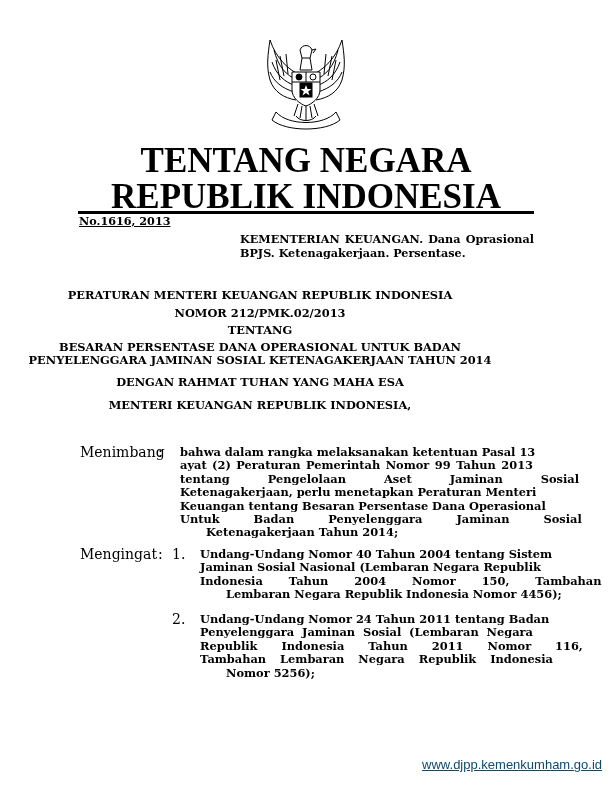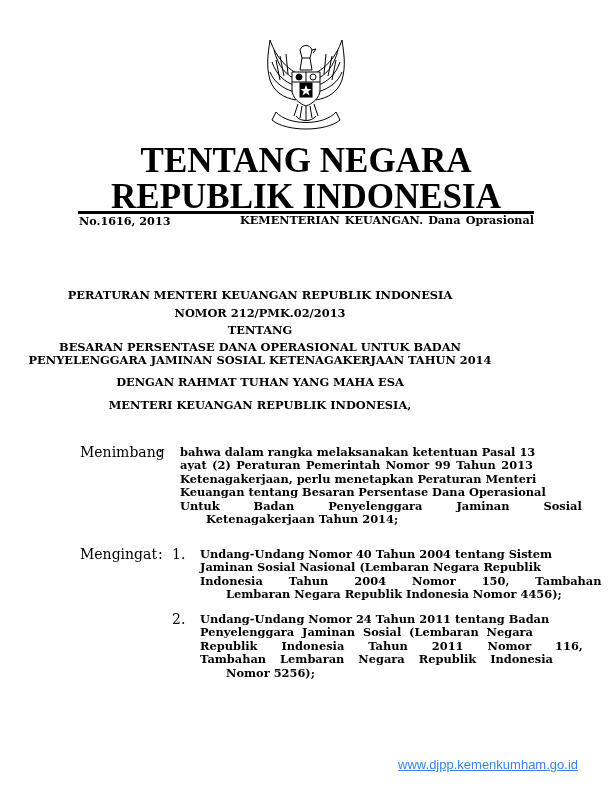--- a/index.html
+++ b/index.html
@@ -2,30 +2,30 @@
 <html><head>
 <meta charset="utf-8">
 <style>
   html, body { margin:0; padding:0; background:#ffffff; }
   body { width:612px; height:792px; position:relative; overflow:hidden; color:#000; }
   .emblem { position:absolute; left:258px; top:36px; width:96px; height:98px; }
   .masthead { position:absolute; left:0; width:612px; text-align:center; font-weight:bold; font-family:"Liberation Serif", serif; color:#000; }
   .mh1 { top:143px; font-size:35px; line-height:36px; }
   .mh2 { top:179px; font-size:35px; line-height:36px; }
   .rule { position:absolute; left:78px; width:456px; top:211px; height:3px; background:#000; }
-  .meta-no { position:absolute; left:79px; top:215px; font-size:11.2px; font-weight:bold; font-family:"DejaVu Serif", serif; line-height:13px; }
-  .meta-topic { position:absolute; left:240px; top:214px; width:294px; font-size:11.2px; font-weight:bold; font-family:"DejaVu Serif", serif; line-height:13.5px; text-align:justify; }
+  .meta-no { position:absolute; left:79px; top:215px; font-size:11.2px; font-weight:bold; font-family:"DejaVu Serif", serif; line-height:13px;text-decoration:underline; }
+  .meta-topic { position:absolute; left:240px; top:233px; width:294px; font-size:11.2px; font-weight:bold; font-family:"DejaVu Serif", serif; line-height:13.5px; text-align:justify; }
   .meta-topic div { text-align:justify; text-align-last:justify; }
   .meta-topic div.last { text-align-last:left; }
   .ctr { position:absolute; left:0; width:520px; text-align:center; font-size:11.4px; font-weight:bold; font-family:"DejaVu Serif", serif; line-height:13px; }
   .label { position:absolute; font-size:14px; font-weight:normal; font-family:"DejaVu Serif", serif; line-height:13px; }
   .para { position:absolute; font-size:11.4px; font-weight:bold; font-family:"DejaVu Serif", serif; line-height:13.4px; }
   .para .ln { display:block; white-space:nowrap; text-align:justify; text-align-last:justify; }
   .para .ln.last { text-align-last:left;margin-left:26px; }
-  .footer { position:absolute; right:34px; top:757px; font-family:"Liberation Sans", sans-serif; font-size:13px; color:#3b82f6; text-decoration:underline; }
+  .footer { position:absolute; right:10px; top:757px; font-family:"Liberation Sans", sans-serif; font-size:13px; color:#0c4a6e; text-decoration:underline; }
 </style>
 </head>
 <body>
 
 <div class="emblem">
   <svg width="96" height="98" viewBox="0 0 96 98">
     <g fill="none" stroke="#000" stroke-width="1">
 
       <path d="M44 40 C30 34 18 22 12 4 C10 18 8 30 12 44 C16 56 26 62 38 64"></path>
       <path d="M40 44 C28 40 20 30 16 14"></path>
@@ -61,35 +61,37 @@
   </svg>
 </div>
 
 <div class="masthead mh1">TENTANG NEGARA</div>
 <div class="masthead mh2">REPUBLIK INDONESIA</div>
 <div class="rule"></div>
 
 <div class="meta-no">No.1616, 2013</div>
 <div class="meta-topic">
   <div>KEMENTERIAN KEUANGAN. Dana Oprasional</div>
+  <div class="last">BPJS. Ketenagakerjaan. Persentase.</div>
 </div>
 
 <div class="ctr" style="top:289px">PERATURAN MENTERI KEUANGAN REPUBLIK INDONESIA</div>
 <div class="ctr" style="top:307px">NOMOR 212/PMK.02/2013</div>
 <div class="ctr" style="top:324px">TENTANG</div>
 <div class="ctr" style="top:341px">BESARAN PERSENTASE DANA OPERASIONAL UNTUK BADAN</div>
 <div class="ctr" style="top:354px">PENYELENGGARA JAMINAN SOSIAL KETENAGAKERJAAN TAHUN 2014</div>
 <div class="ctr" style="top:376px">DENGAN RAHMAT TUHAN YANG MAHA ESA</div>
 <div class="ctr" style="top:399px">MENTERI KEUANGAN REPUBLIK INDONESIA,</div>
 
 <div class="label" style="left:80px; top:446px">Menimbang</div>
 <div class="label" style="left:158px; top:446px">:</div>
 <div class="para" style="left:180px; top:446px; width:353px">
   <span class="ln">bahwa dalam rangka melaksanakan ketentuan Pasal 13</span>
   <span class="ln">ayat (2) Peraturan Pemerintah Nomor 99 Tahun 2013</span>
+  <span class="ln" style="word-spacing:34px">tentang Pengelolaan Aset Jaminan Sosial</span>
   <span class="ln">Ketenagakerjaan, perlu menetapkan Peraturan Menteri</span>
   <span class="ln">Keuangan tentang Besaran Persentase Dana Operasional</span>
   <span class="ln" style="word-spacing:30px">Untuk Badan Penyelenggara Jaminan Sosial</span>
   <span class="ln last">Ketenagakerjaan Tahun 2014;</span>
 </div>
 
 <div class="label" style="left:80px; top:548px">Mengingat</div>
 <div class="label" style="left:158px; top:548px">:</div>
 
 <div class="label" style="left:172px; top:548px">1.</div>

